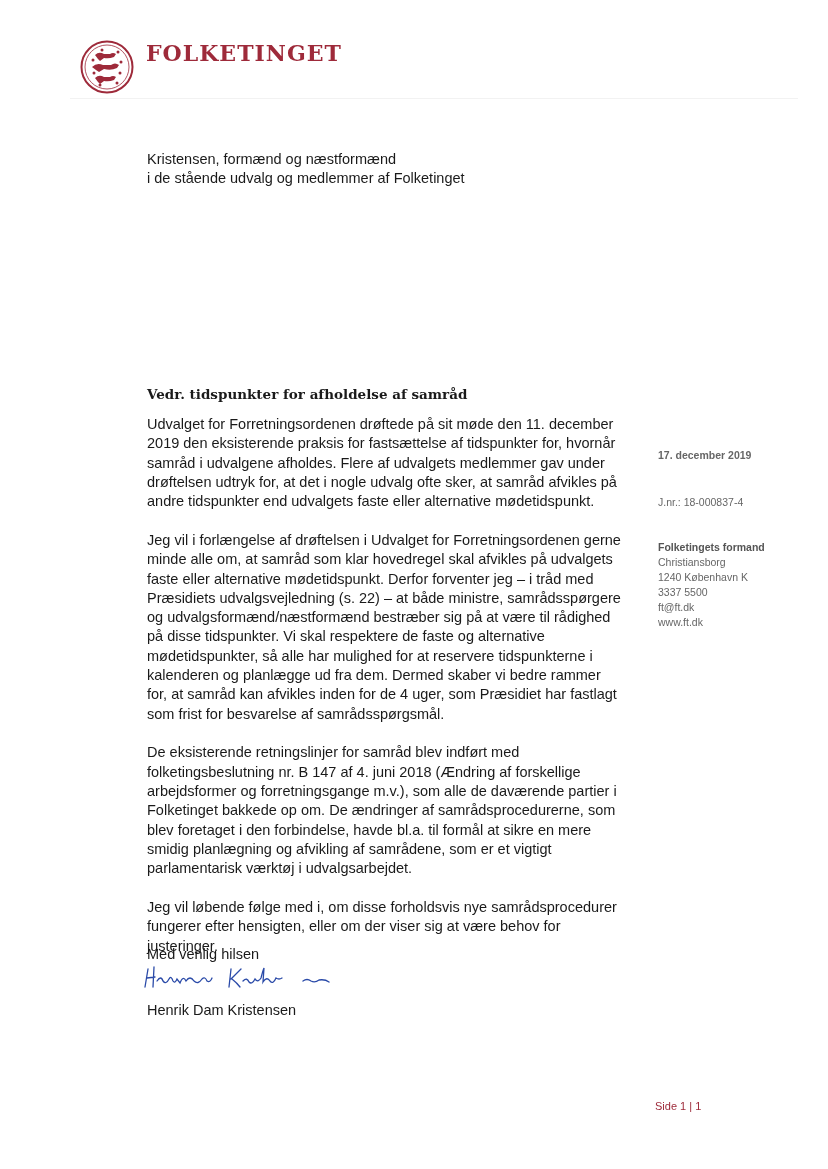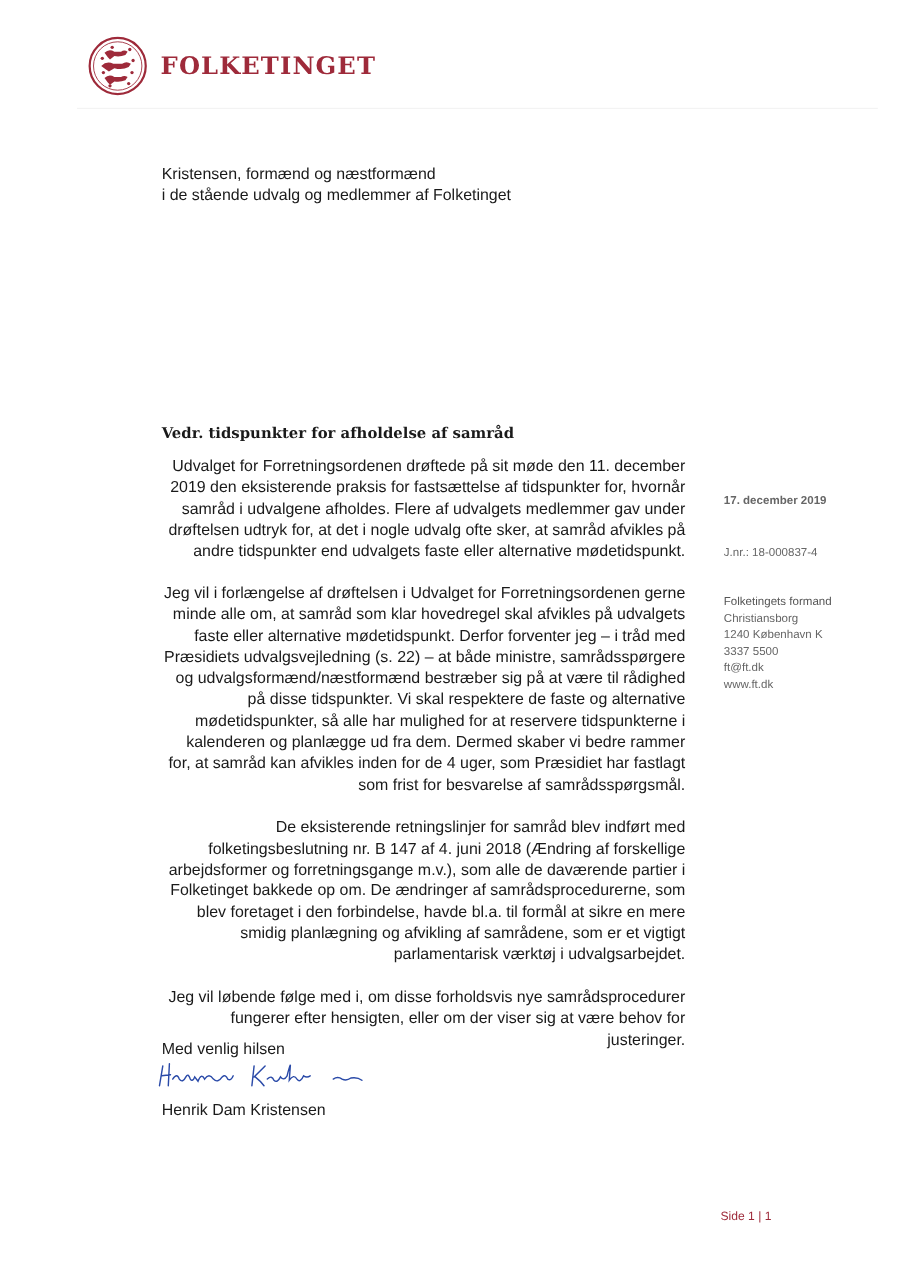--- a/index.html
+++ b/index.html
@@ -1,34 +1,34 @@
 <!DOCTYPE html>
 <html><head>
 <meta charset="utf-8">
 <style>
   html, body { margin: 0; padding: 0; background: #ffffff; }
   body { width: 828px; height: 1169px; position: relative; overflow: hidden;
          font-family: "Liberation Sans", sans-serif; color: #1a1a1a; }
-  .logo { position: absolute; left: 80px; top: 33px; display: flex; align-items: center; }
+  .logo { position: absolute; left: 80px; top: 40px; display: flex; align-items: flex-start; }
   .seal { width: 54px; height: 54px; }
   .brand { margin-left: 12px; font-family: "DejaVu Serif", serif; font-weight: bold;
            font-size: 22px; letter-spacing: 1px; color: #9e2a3a; }
   .header-rule { position: absolute; left: 70px; right: 30px; top: 98px; height: 1px; background: #f2f2f2; }
   .recipient { position: absolute; left: 147px; top: 150px; font-size: 14.5px; line-height: 19px; }
   .subject { position: absolute; left: 147px; top: 386px; font-family: "DejaVu Serif", serif;
              font-weight: bold; font-size: 13.5px; }
   .body { position: absolute; left: 147px; top: 415px; width: 476px; font-size: 14.5px; line-height: 19.3px; }
-  .body p { margin: 0 0 19.5px 0; text-align: right; }
+  .body p { margin: 0 0 19.5px 0; }
   .closing { position: absolute; left: 147px; top: 945px; font-size: 14.5px; line-height: 19px; text-align: right; }
   .signature { position: absolute; left: 143px; top: 963px; width: 200px; height: 28px; }
   .signer { position: absolute; left: 147px; top: 1002px; font-size: 14.5px; }
   .sidebar { position: absolute; left: 658px; top: 448px; font-size: 10.5px; color: #666; line-height: 15px; }
   .sidebar .date { margin-bottom: 32px; font-weight: bold; }
   .sidebar .jnr { margin-bottom: 30px; }
-  .sidebar .org { font-weight: normal; color: #555; }
+  .sidebar .org { font-weight: bold; color: #555; }
   .pager { position: absolute; left: 655px; top: 1100px; font-size: 11px; color: #9e2a3a; text-align: center; }
 </style>
 </head>
 <body>
 
 <div class="logo">
   <svg class="seal" viewBox="0 0 54 54">
     <circle cx="27" cy="27" r="25.5" fill="none" stroke="#9e2a3a" stroke-width="2"></circle>
     <circle cx="27" cy="27" r="22" fill="none" stroke="#9e2a3a" stroke-width="0.8"></circle>
     <g fill="#9e2a3a">

